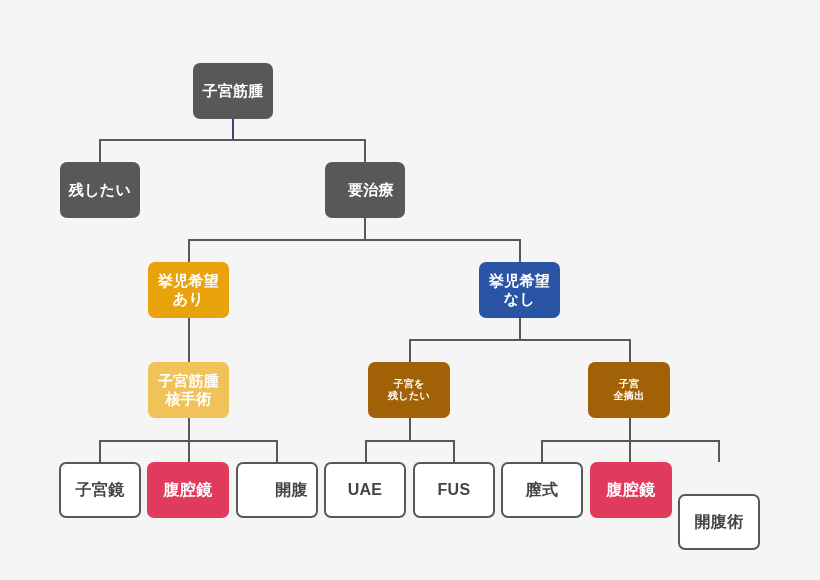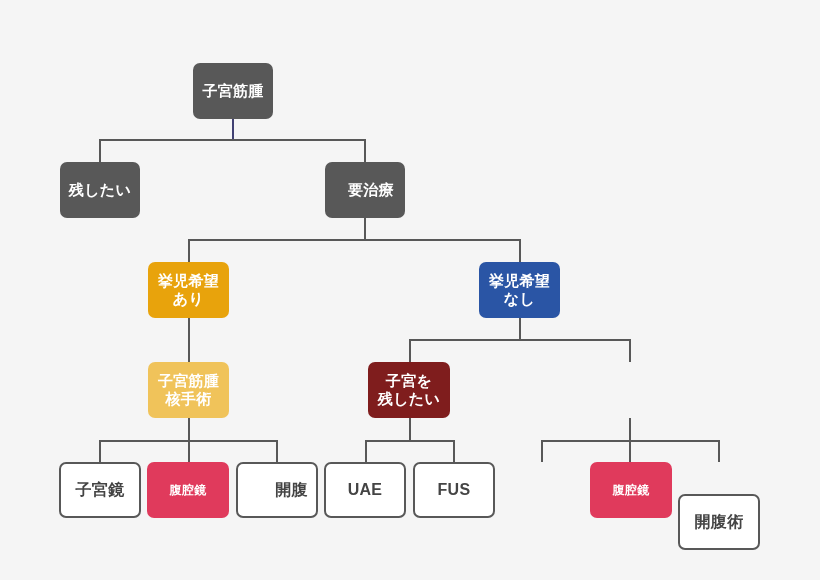--- a/index.html
+++ b/index.html
@@ -44,28 +44,28 @@
     background: #f0c35a;
     color: #ffffff;
     font-size: 15px;
   }
   .node.blue {
     background: #2a55a5;
     color: #ffffff;
     font-size: 15px;
   }
   .node.lightblue {
-    background: #7f1d1d;
+    background: #a16207;
     color: #ffffff;
-    font-size: 15px;
+    font-size: 10px;
   }
   .node.crimson {
     background: #e03a5c;
     color: #ffffff;
-    font-size: 12px;
+    font-size: 16px;
   }
   .node.white {
     background: #ffffff;
     color: #444444;
     font-size: 16px;
     border: 2px solid #585858;
   }
   .edge {
     position: absolute;
     background: #585858;
@@ -124,29 +124,32 @@
 
   <div class="node blue" style="left:479px; top:262px; width:81px; height:56px;">挙児希望
 なし</div>
 
   <div class="node lightorange" style="left:148px; top:362px; width:81px; height:56px;">子宮筋腫
 核手術</div>
 
   <div class="node lightblue" style="left:368px; top:362px; width:82px; height:56px;">子宮を
 残したい</div>
 
+  <div class="node lightblue" style="left:588px; top:362px; width:82px; height:56px;">子宮
+全摘出</div>
 
   <div class="node white" style="left:59px; top:462px; width:82px; height:56px;">子宮鏡</div>
 
   <div class="node crimson" style="left:147px; top:462px; width:82px; height:56px;">腹腔鏡</div>
 
   <div class="node white" style="left:236px; top:462px; width:82px; height:56px;padding-left:29px;">開腹</div>
 
   <div class="node white" style="left:324px; top:462px; width:82px; height:56px;">UAE</div>
 
   <div class="node white" style="left:413px; top:462px; width:82px; height:56px;text-align:right;">FUS</div>
 
+  <div class="node white" style="left:501px; top:462px; width:82px; height:56px;">膣式</div>
 
   <div class="node crimson" style="left:590px; top:462px; width:82px; height:56px;">腹腔鏡</div>
 
   <div class="node white" style="left:678px; top:462px; width:82px; height:56px;margin-top:32px;">開腹術</div>
 
 </div>
 
 </body></html>

